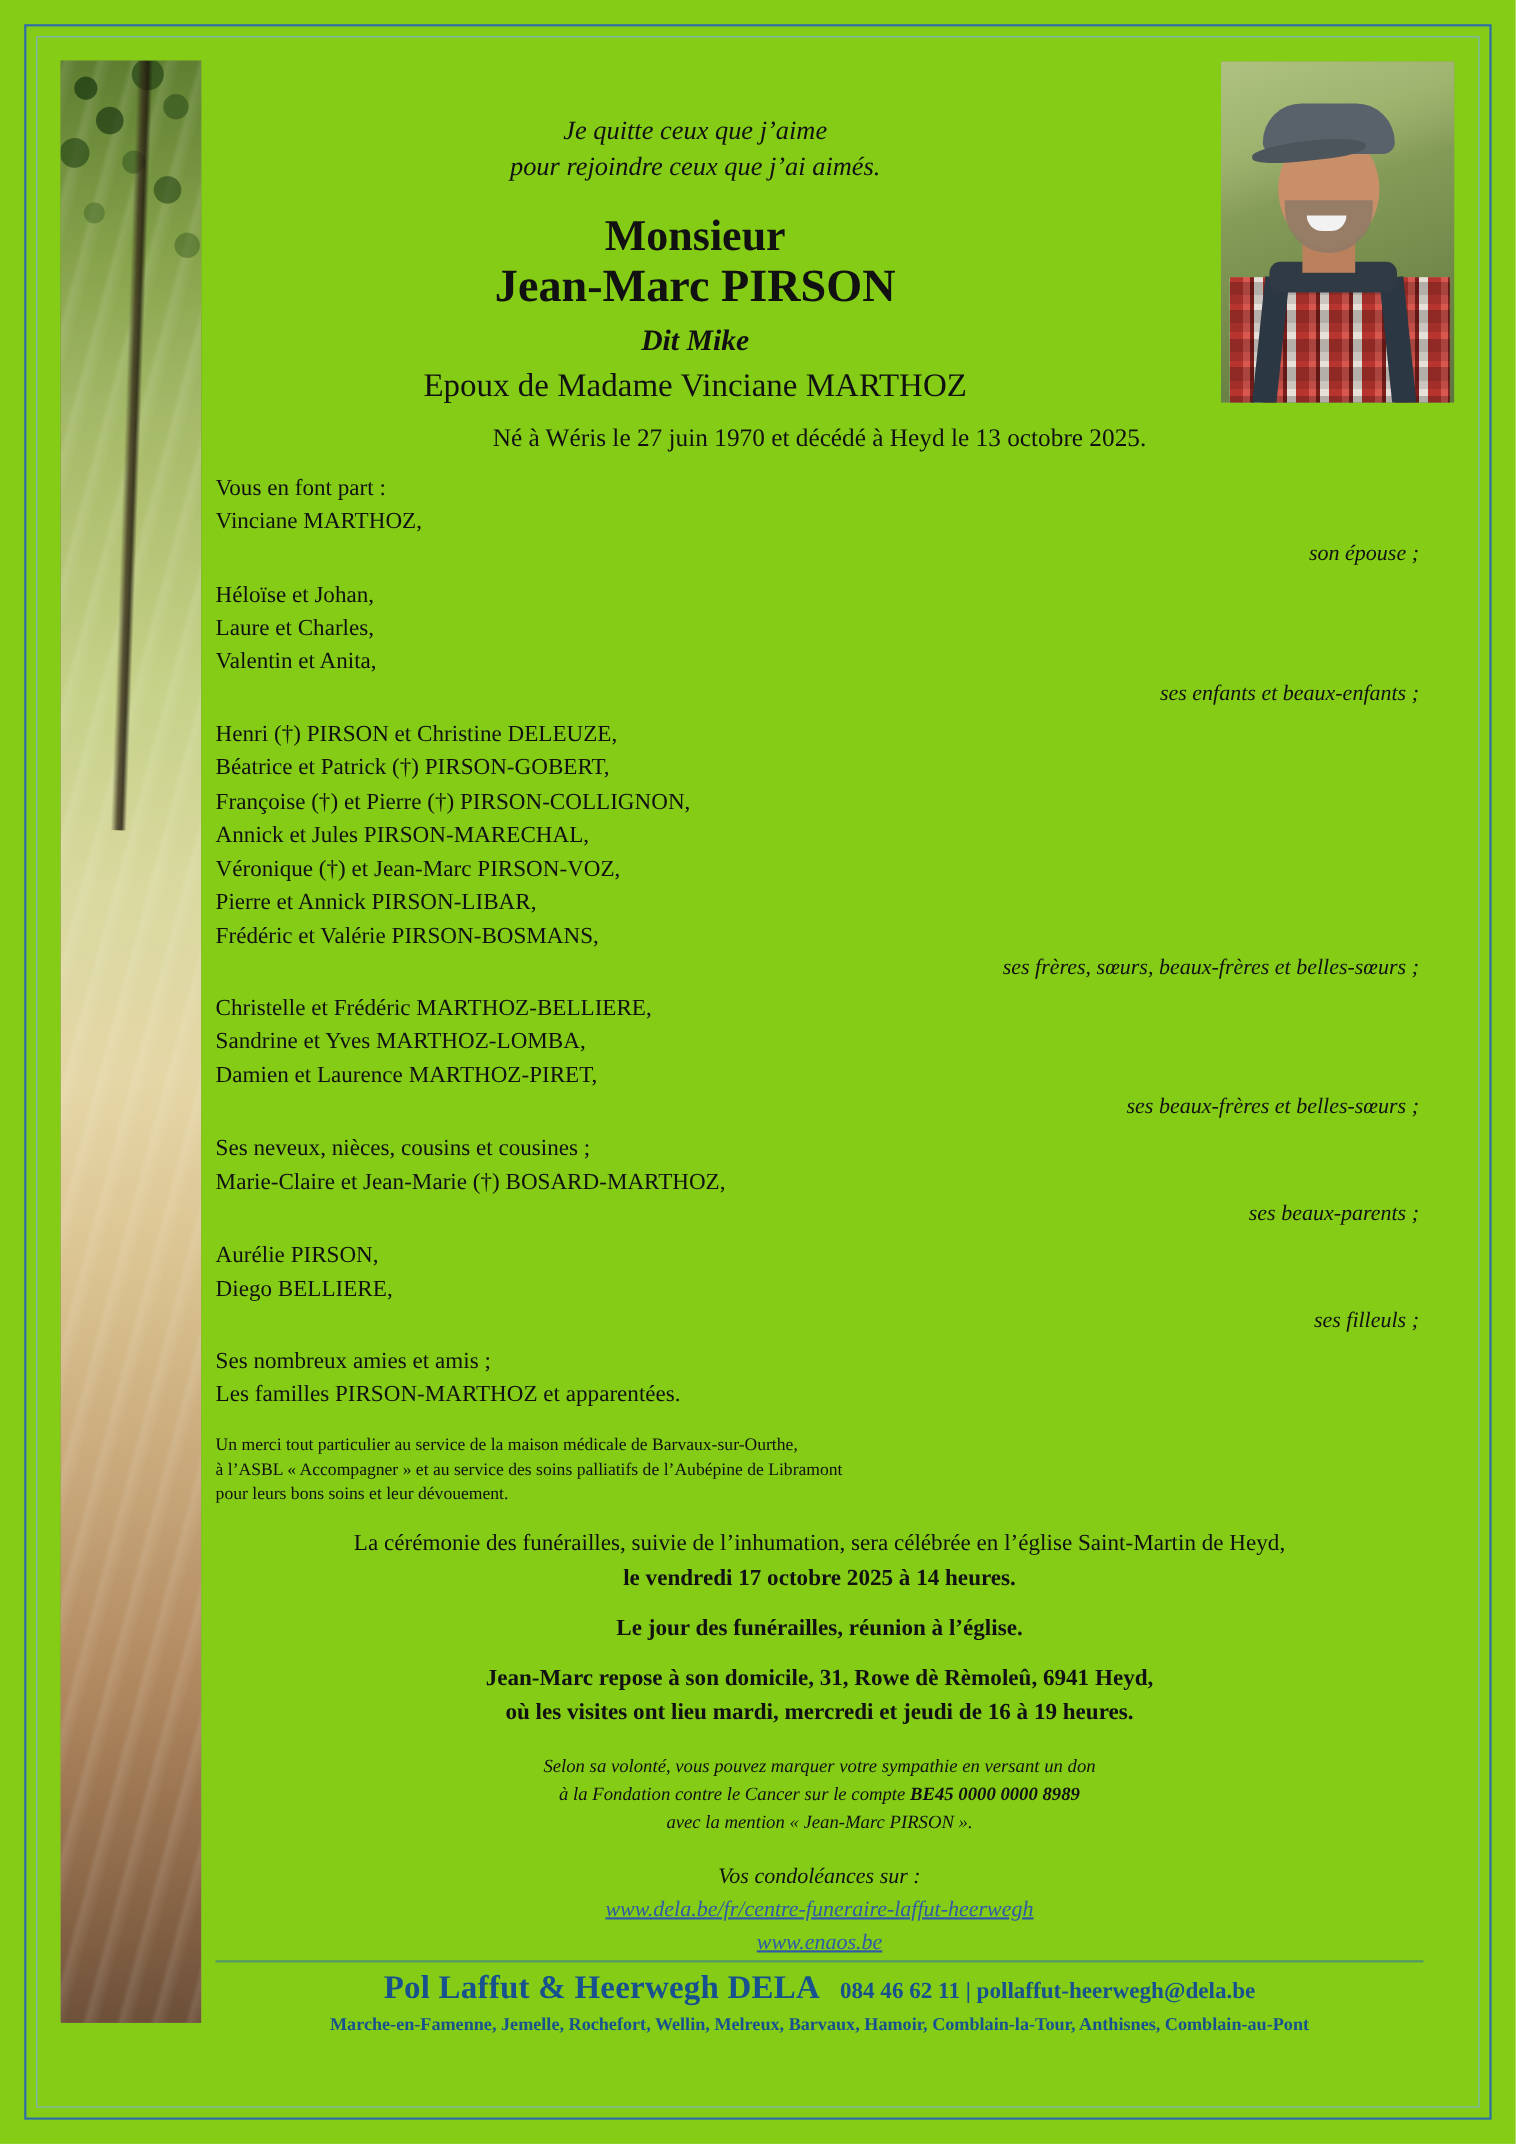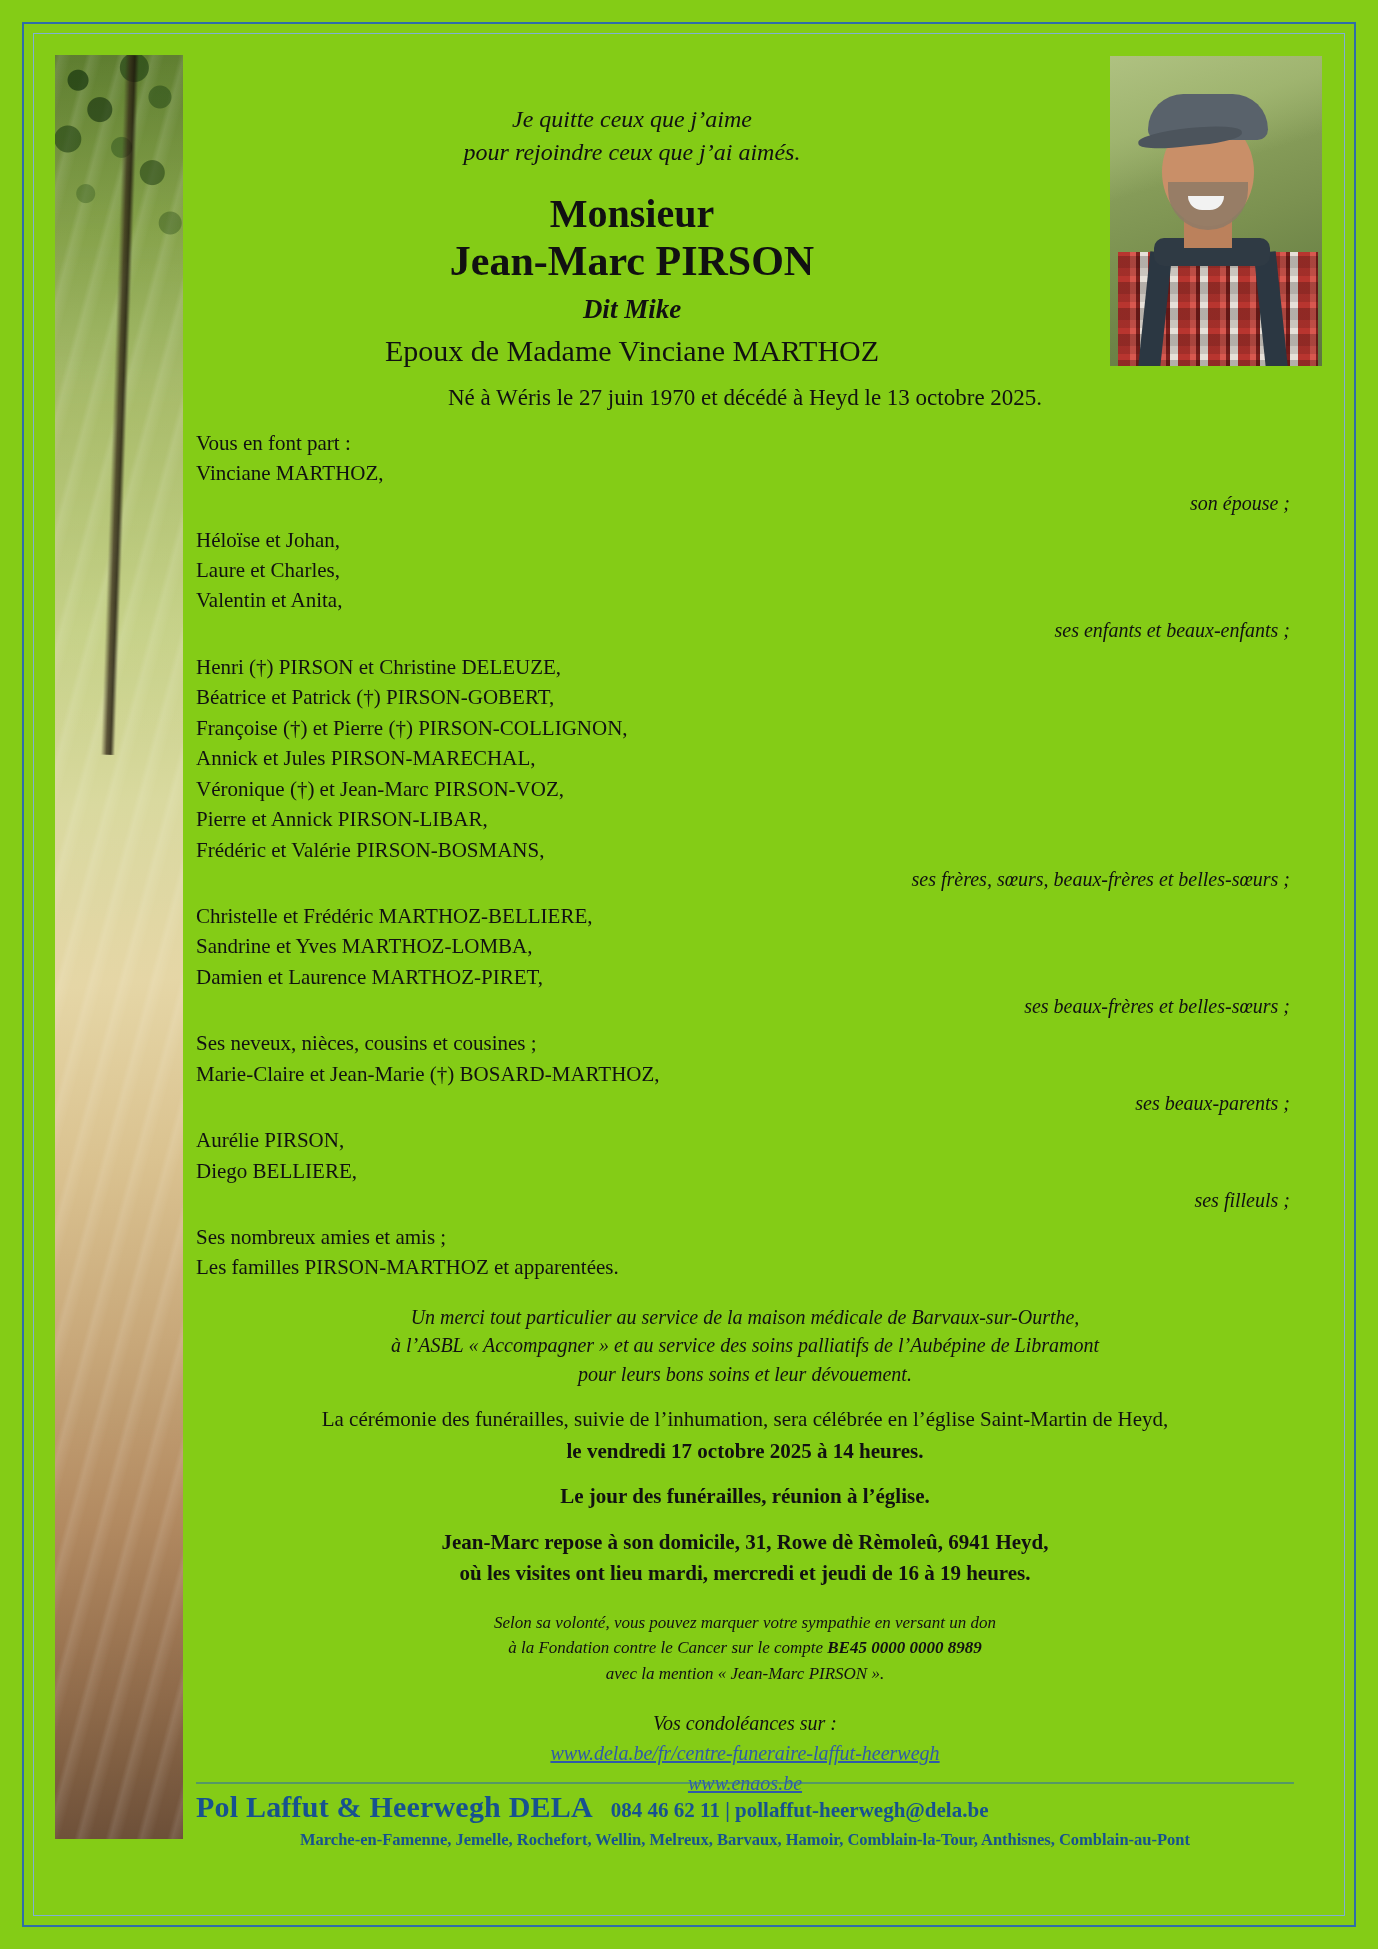--- a/index.html
+++ b/index.html
@@ -269,23 +269,22 @@
   .ln { white-space: nowrap; }
   .role {
     text-align: right;
     font-style: italic;
     font-size: 20px;
     padding-right: 4px;
   }
   .gap-sm { height: 7px; }
 
   .thanks {
-    text-align: center;
-    font-style: italic;
-    font-size: 20px;
+    text-align: left;
+    font-size: 16px;
     line-height: 1.42;
     margin-top: 20px;
   }
 
   .ceremony {
     text-align: center;
     font-size: 21px;
     line-height: 1.5;
     margin-top: 16px;
   }
@@ -327,20 +326,21 @@
     left: 196px;
     top: 1782px;
     width: 1098px;
     height: 2px;
     background: #2f6ea8;
     opacity: .55;
   }
   .f-row {
     display: flex;
     align-items: baseline;
+    justify-content: center;
     gap: 18px;
   }
   .f-brand {
     font-family: "Liberation Serif", serif;
     font-weight: bold;
     font-size: 30px;
     color: #17528f;
     letter-spacing: .2px;
   }
   .f-contact {

